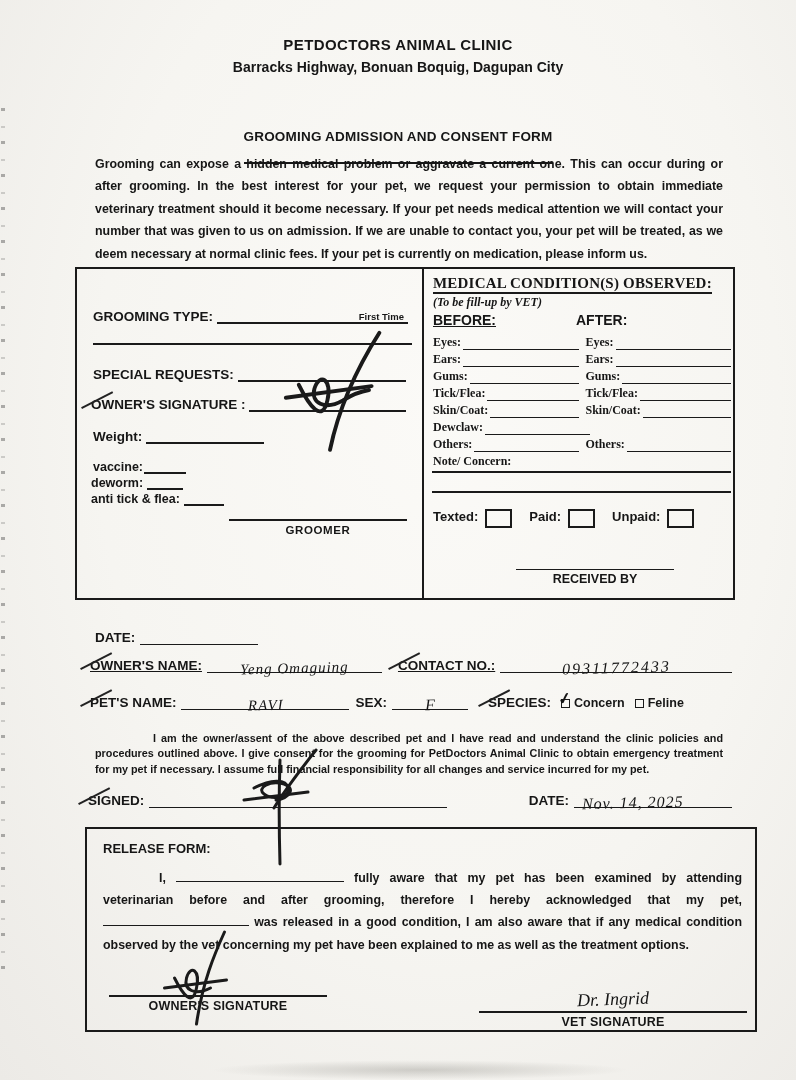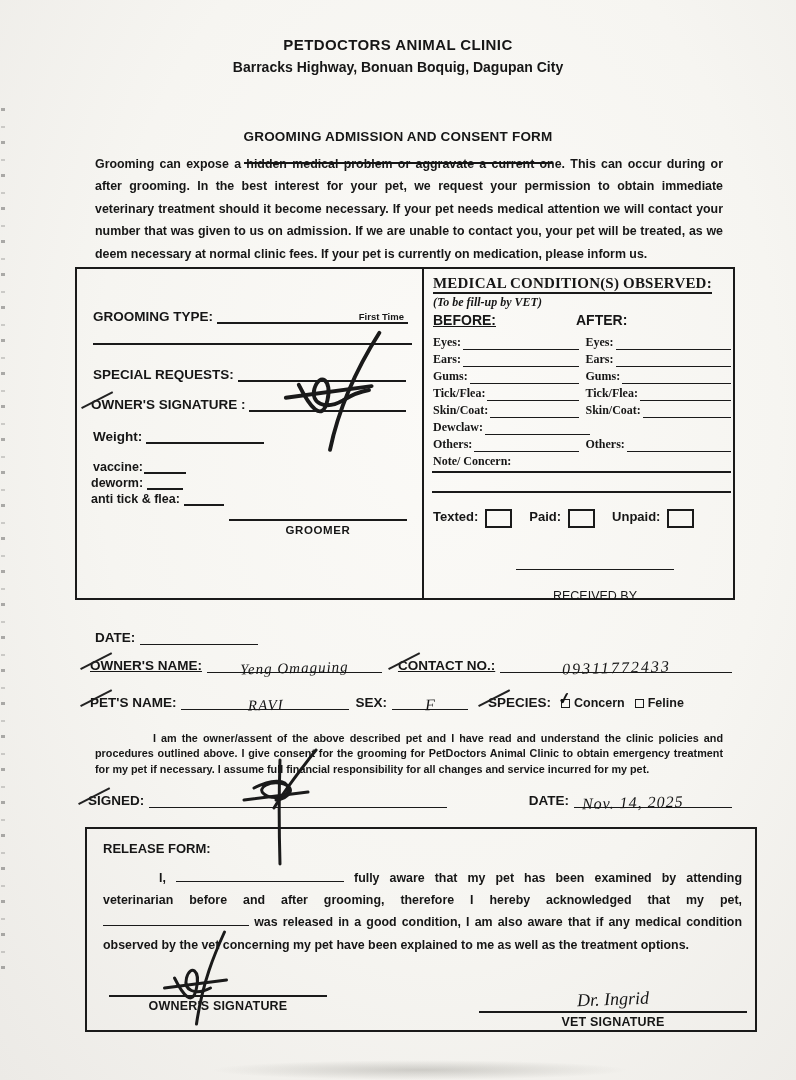--- a/index.html
+++ b/index.html
@@ -67,21 +67,21 @@
   .mline { flex:1; border-bottom:1.8px solid #1a1a1a; height:12px; margin-left:2px; }
   .mline-fixed { border-bottom:1.8px solid #1a1a1a; height:12px; margin-left:2px; width:105px; }
   .note-line1 { position:absolute; left:8px; right:4px; top:202px; border-top:2px solid #1a1a1a; }
   .note-line2 { position:absolute; left:8px; right:4px; top:222px; border-top:2px solid #1a1a1a; }
   .chk-row { position:absolute; left:9px; right:4px; top:240px; display:flex; align-items:flex-start; }
   .chk-lbl { font-weight:bold; font-size:13px; }
   .chkbox { width:27px; height:19px; border:2.2px solid #1a1a1a; margin-left:7px; margin-right:17px;
     font-size:13px; text-align:center; }
   .received-block { position:absolute; left:92px; top:300px; width:158px; text-align:center; }
   .received-line { border-top:1.8px solid #1a1a1a; }
-  .received-lbl { font-size:12.5px; font-weight:normal; margin-top:19px; }
+  .received-lbl { font-size:12.5px; font-weight:bold; margin-top:2px; }
 
   
   .date-row  { position:absolute; left:95px; top:628px; display:flex; align-items:flex-end; }
   .owner-row { position:absolute; left:90px; top:656px; width:642px; display:flex; align-items:flex-end;text-decoration:underline; }
   .pet-row   { position:absolute; left:90px; top:693px; width:642px; display:flex; align-items:flex-end; }
   .wline { border-bottom:1.8px solid #1a1a1a; height:17px; margin-left:5px; position:relative;
     text-align:center; }
   .hand { font-family:"Liberation Serif", serif; font-style:italic; font-size:15px;
     letter-spacing:1px; display:inline-block; transform:rotate(-1.5deg); position:relative; top:3px;
     white-space:nowrap; }

